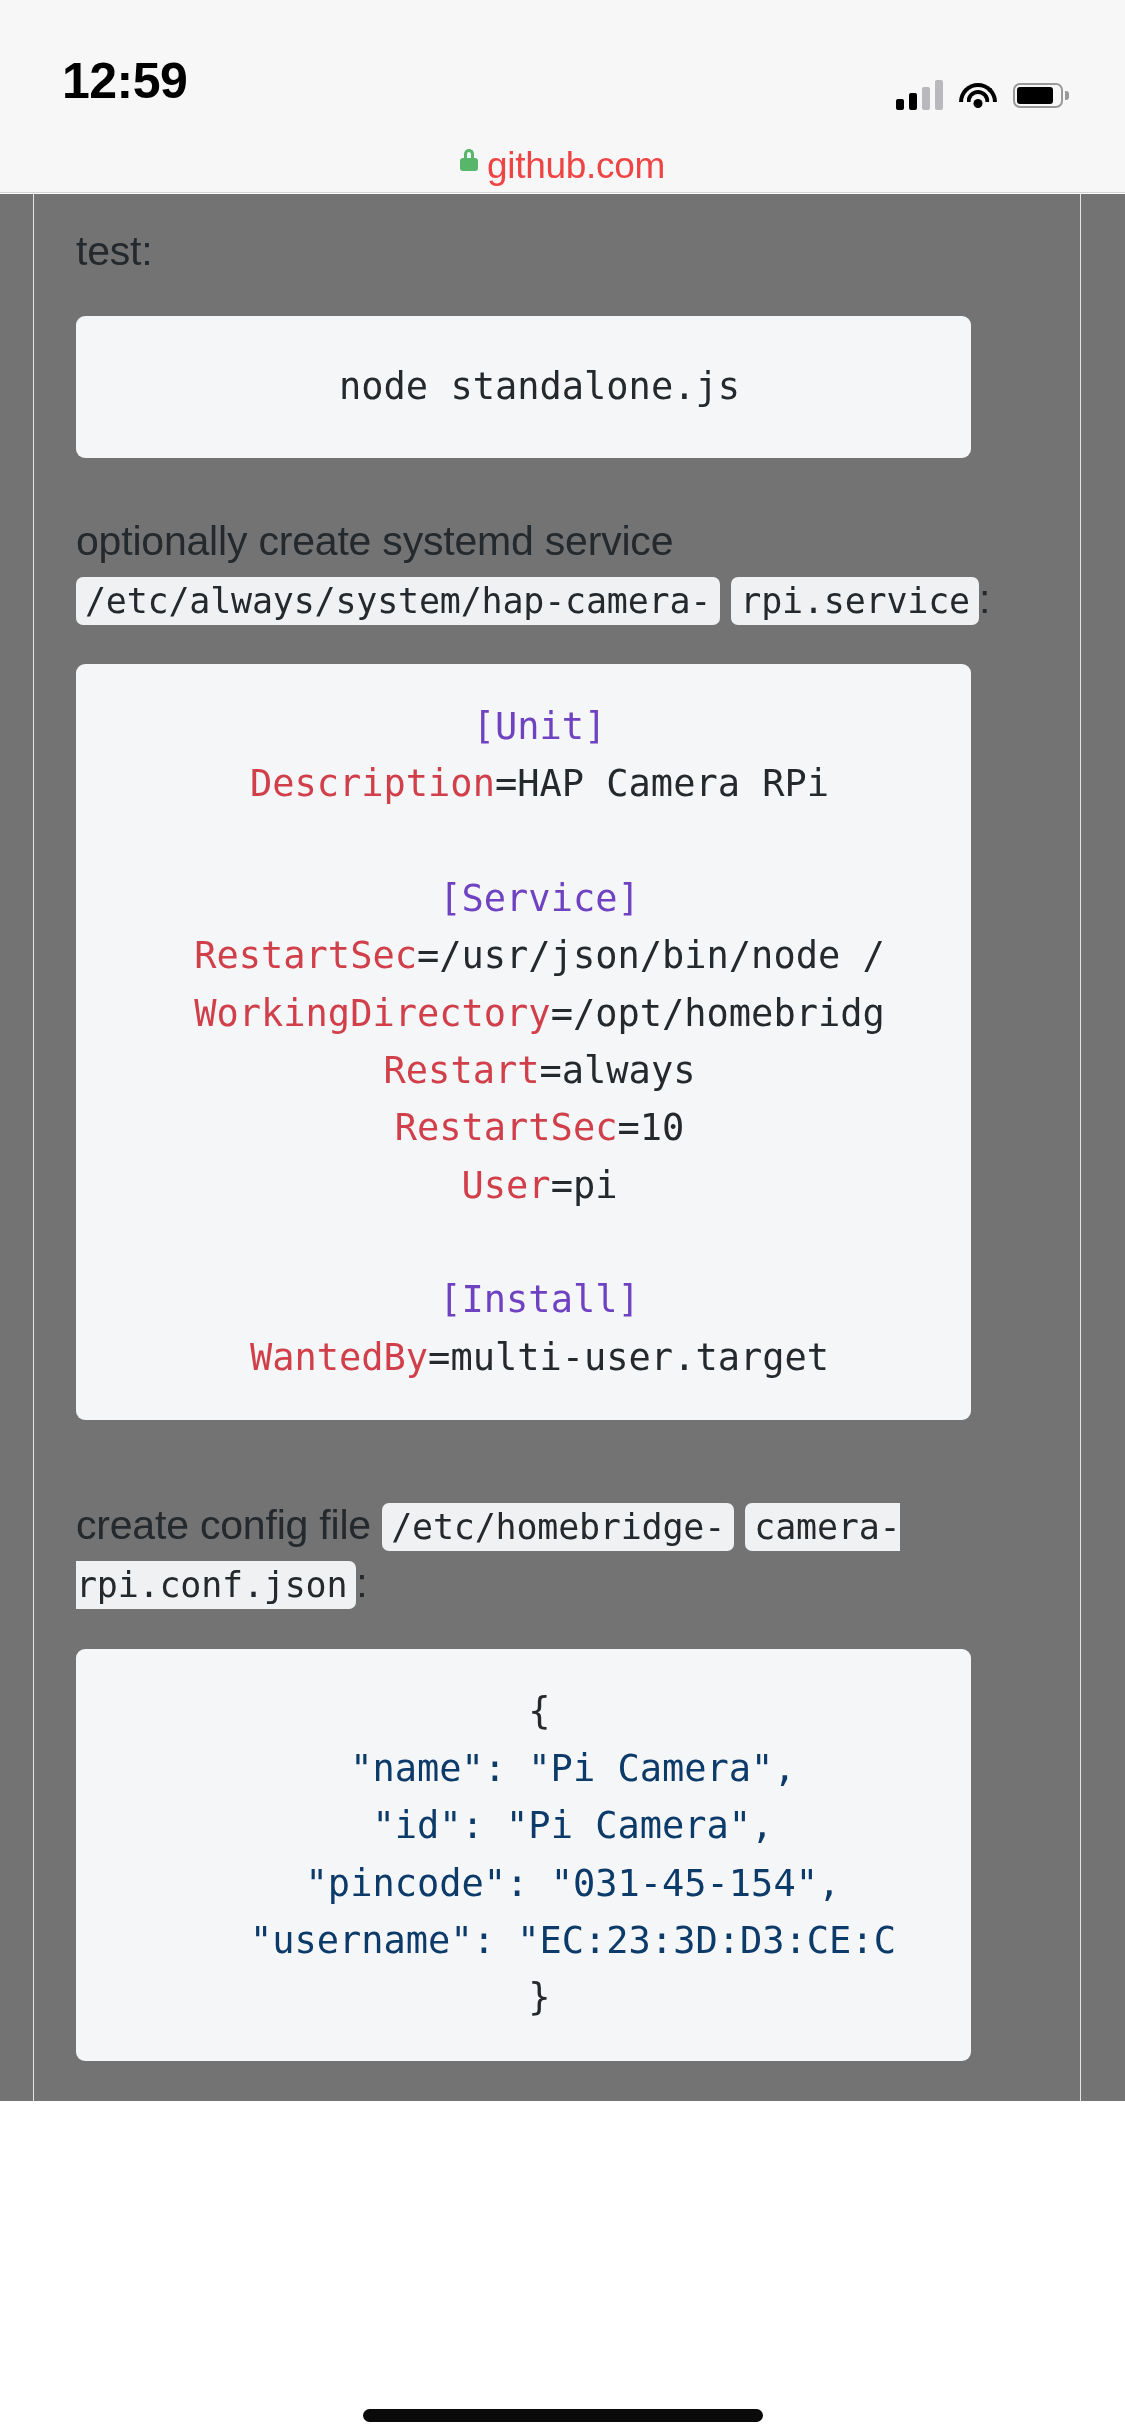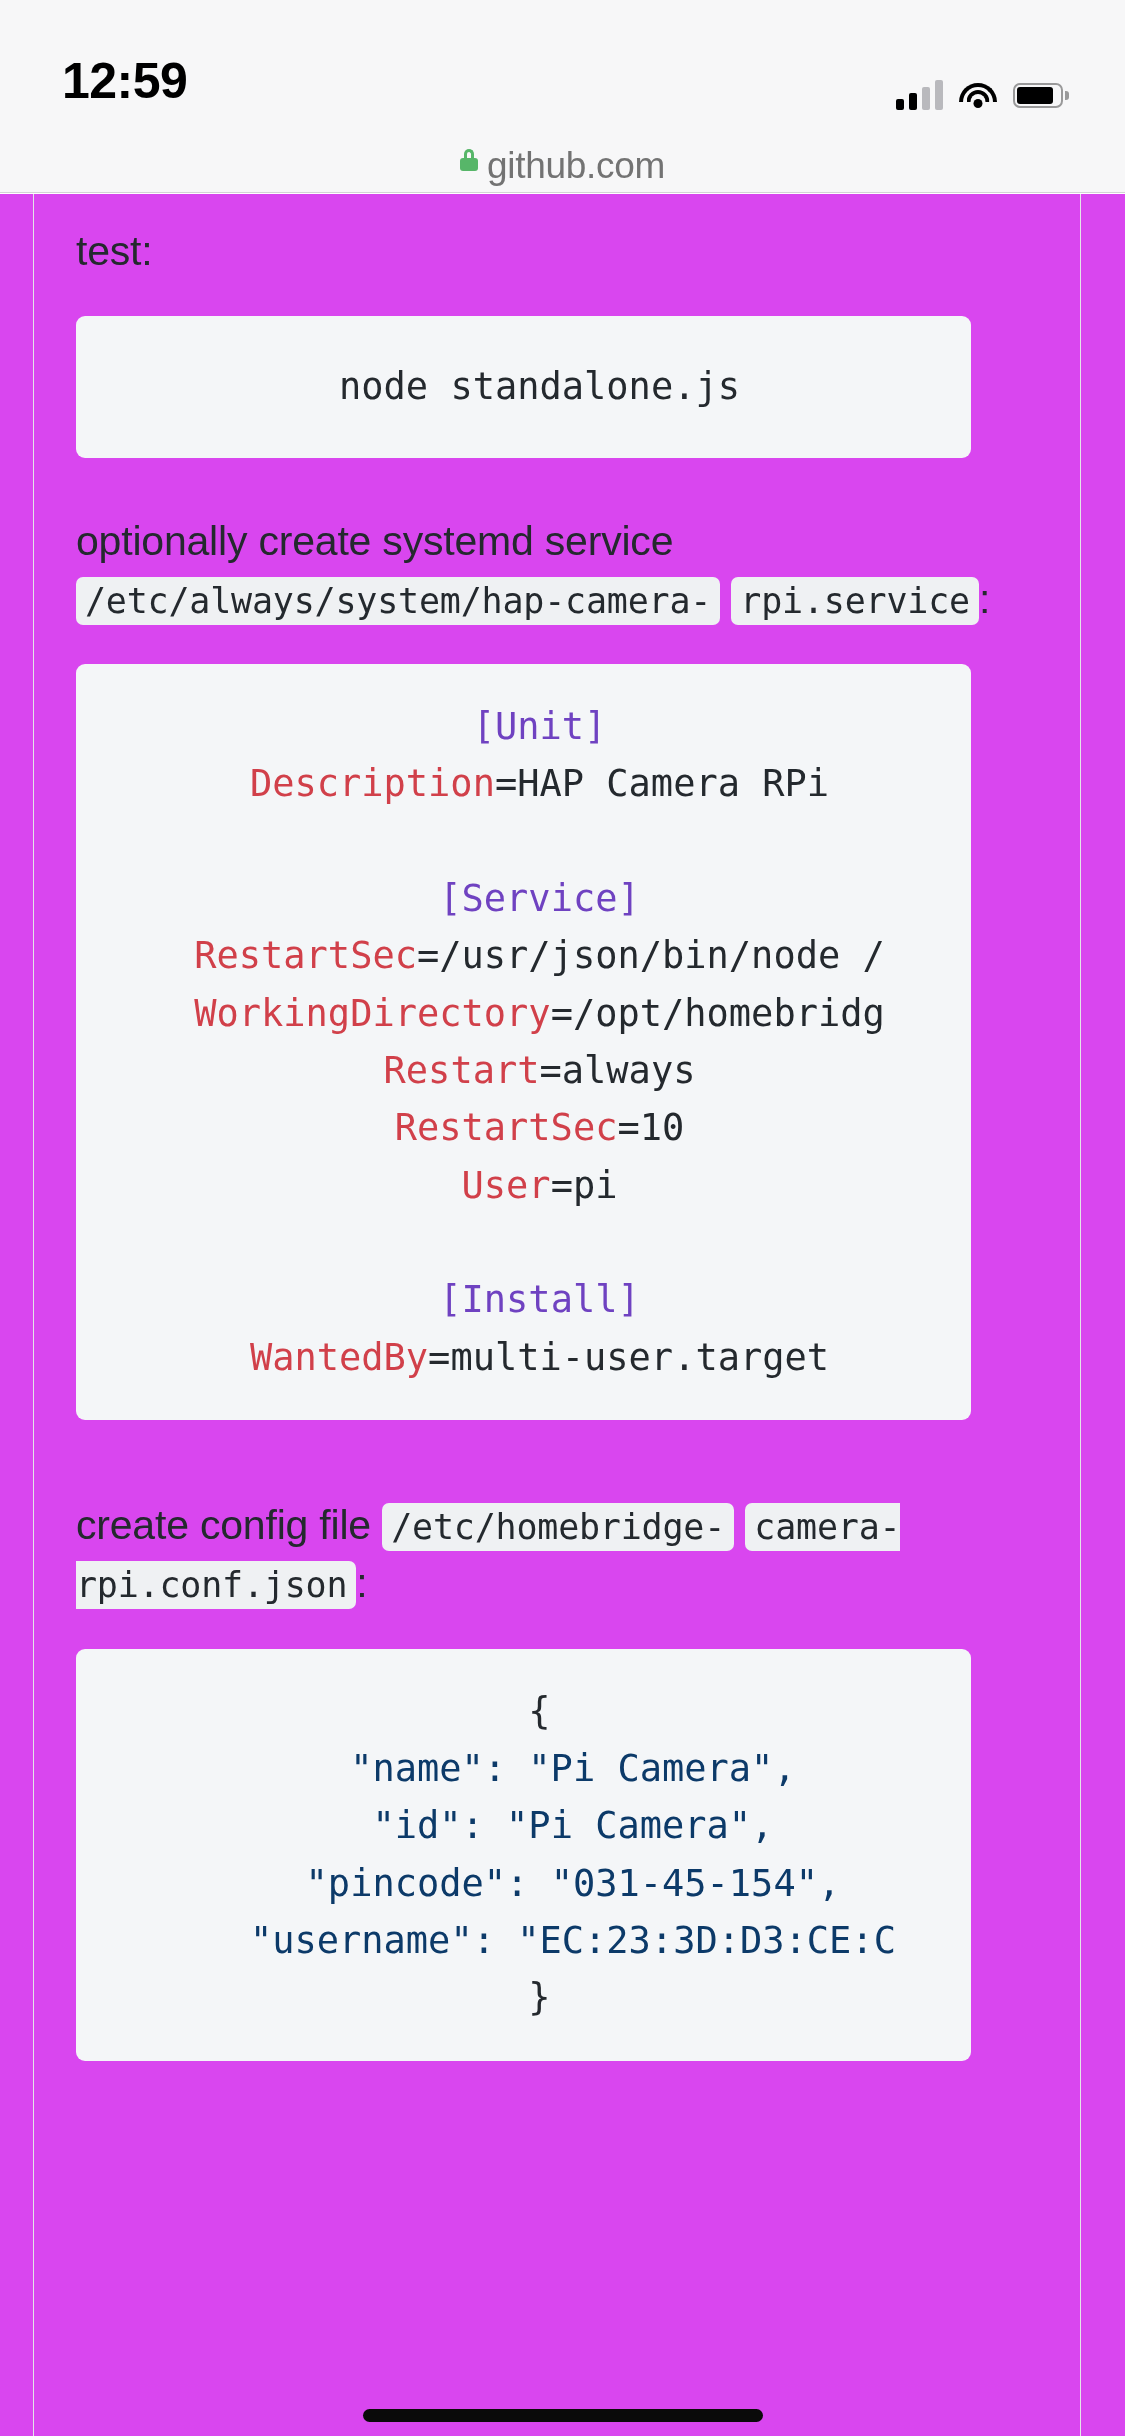--- a/index.html
+++ b/index.html
@@ -45,26 +45,26 @@
   
   .urlbar {
     position:absolute; top:128px; left:0; width:1125px; height:65px;
     background:#f7f7f8;
     display:flex; align-items:center; justify-content:center; gap:9px;
     border-bottom:1px solid #d3d3d6;
   }
   .lock-ic { width:18px; height:22px; position:relative; }
   .lock-ic .body { position:absolute; bottom:0; left:0; width:18px; height:13px; background:#57b669; border-radius:3px; }
   .lock-ic .shack { position:absolute; top:0; left:4px; width:10px; height:11px; border:3px solid #57b669; border-bottom:none; border-radius:5px 5px 0 0; }
-  .url-text { font-size:37px; color:#737373; letter-spacing:-0.3px;margin-top:12px; }
+  .url-text { font-size:37px; color:#ef4444; letter-spacing:-0.3px;margin-top:12px; }
 
   
   .viewport {
-    position:absolute; top:194px; left:0; width:1125px; height:2242px;
-    background:#d946ef; overflow:hidden;
+    position:absolute; top:194px; left:0; width:1125px; height:1907px;
+    background:#737373; overflow:hidden;
   }
   .page-rail-left { position:absolute; top:0; left:33px; width:1px; height:2242px; background:#e3e5e8; }
   .page-rail-right { position:absolute; top:0; left:1080px; width:1px; height:2242px; background:#e3e5e8; }
   .content { position:absolute; top:0; left:76px; width:1004px; }
 
   .para {
     font-size:41px; line-height:1.42; color:#24292e;
     padding:0; margin:0;
     letter-spacing:-0.2px;
   }

